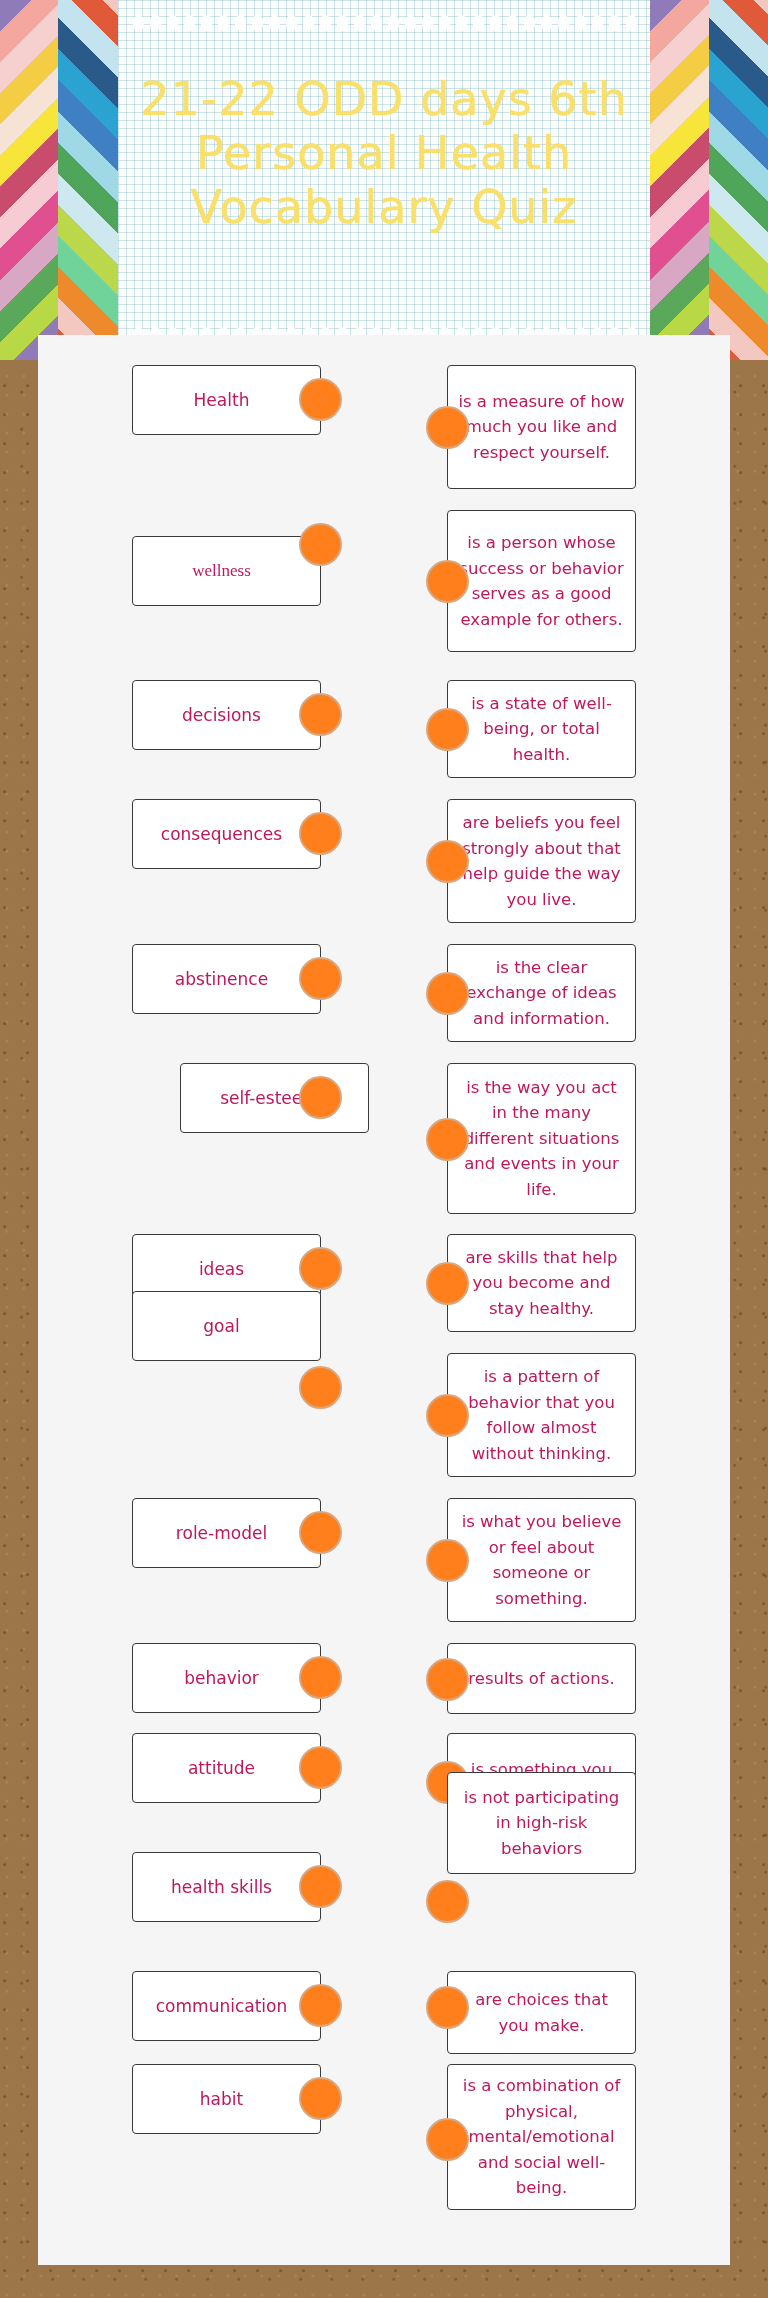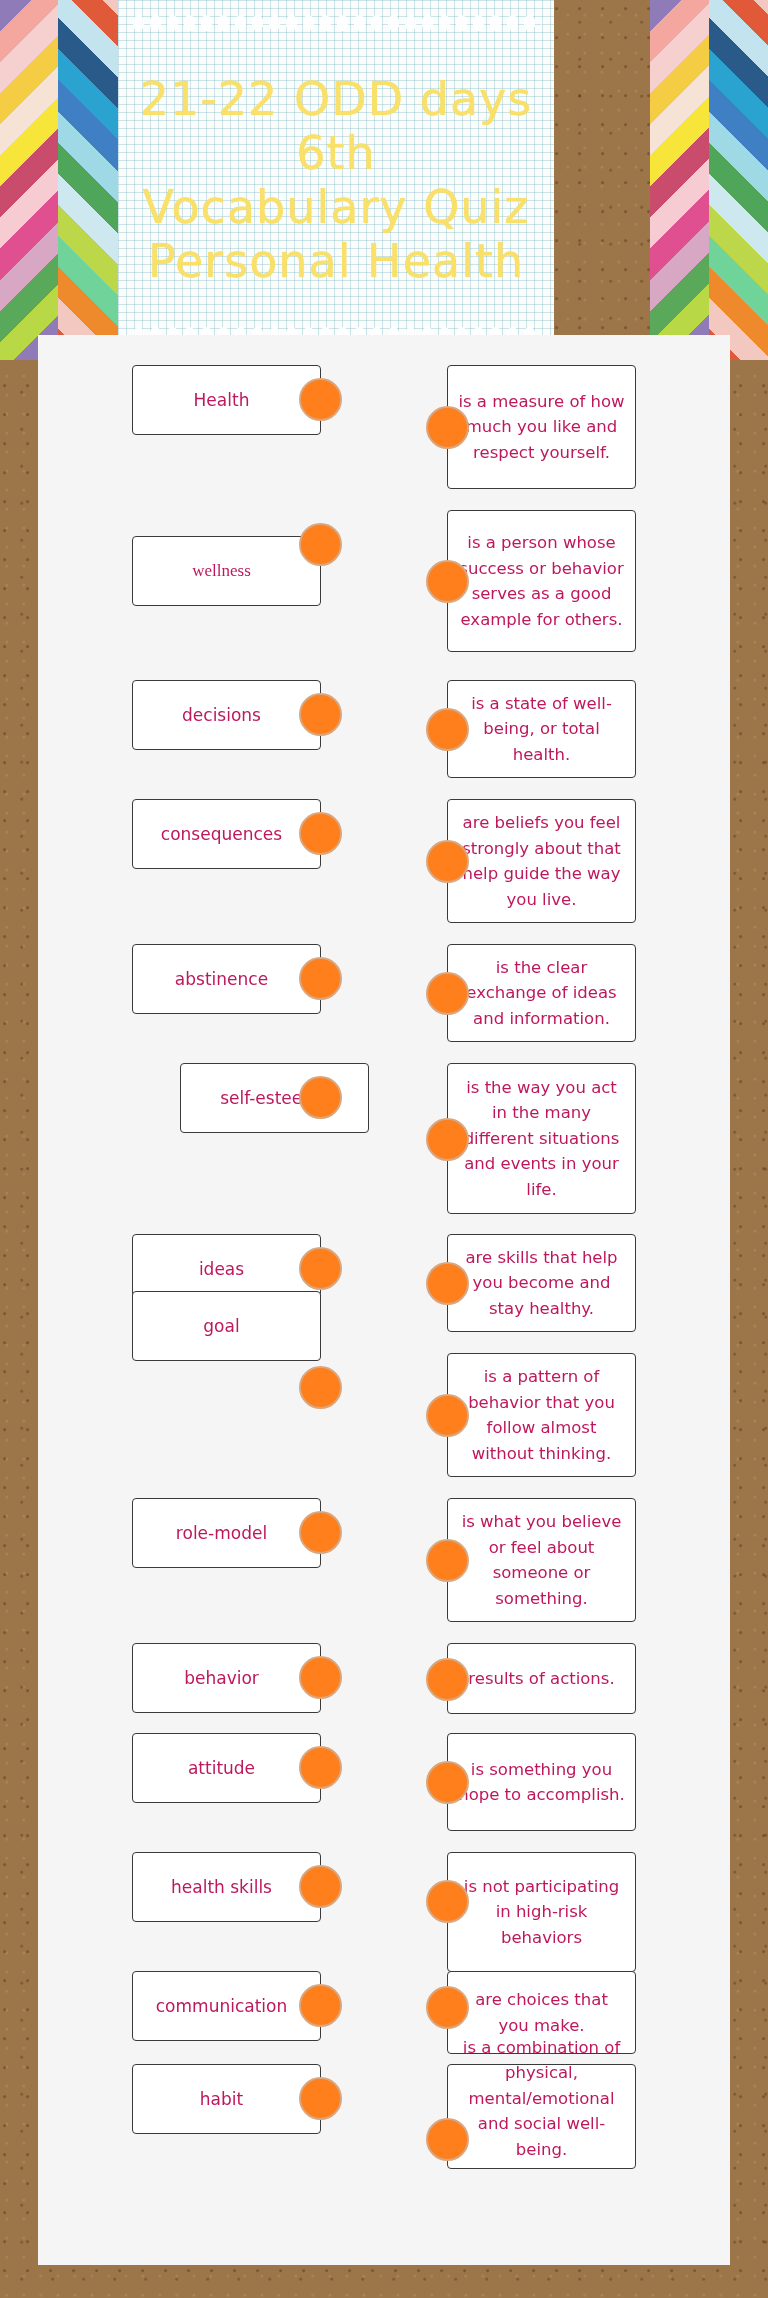--- a/index.html
+++ b/index.html
@@ -29,21 +29,21 @@
       repeating-linear-gradient(45deg,
         #e05a3a 0 22px, #f3c8c0 22px 44px, #ef8a2c 44px 66px, #6fd39a 66px 88px,
         #bcd84a 88px 110px, #cde9ef 110px 132px, #4fa55a 132px 154px, #9ed9e5 154px 176px,
         #3f80c4 176px 198px, #2aa3d0 198px 220px, #2a5a8a 220px 242px, #c3e3ef 242px 264px);
   }
   .chev.l1 { left:0; width:58px; }
   .chev.l2 { left:58px; width:60px; }
   .chev.r1 { left:650px; width:59px; }
   .chev.r2 { left:709px; width:59px; }
   .paper {
-    position:absolute; left:118px; top:0; width:436px; height:360px;
+    position:absolute; left:118px; top:0; width:532px; height:360px;
     background-color:#fbfdfd;
     background-image:
       linear-gradient(rgba(120,180,190,0.35) 1px, transparent 1px),
       linear-gradient(90deg, rgba(120,180,190,0.35) 1px, transparent 1px);
     background-size: 8px 8px;
   }
   .holes {
     position:absolute; left:12px; right:12px; top:14px; height:18px;
     background-image: radial-gradient(ellipse 6px 8px at center, #ffffff 0 95%, transparent 100%);
     background-size: 17px 18px;
@@ -76,22 +76,22 @@
 <body>
 
 <div class="header">
   <div class="chev l1"></div>
   <div class="chev half-r l2"></div>
   <div class="paper">
     <div class="holes"></div>
     <div class="holes bottom"></div>
     <div class="title">
       <div>21-22 ODD days 6th</div>
+      <div>Personal Health</div>
       <div>Vocabulary Quiz</div>
-      <div>Personal Health</div>
     </div>
   </div>
   <div class="chev r1"></div>
   <div class="chev half-r r2"></div>
 </div>
 
 <div class="panel"></div>
 
 <div id="rows">
     <div class="lbox" style="top: 365px;">
@@ -187,25 +187,25 @@
     </div>
     <div class="dot" style="left: 426px; top: 1539px;"></div>
     <div class="rbox" style="top: 1643px; height: 71px;">
       <span>results of actions.</span>
     </div>
     <div class="dot" style="left: 426px; top: 1657.5px;"></div>
     <div class="rbox" style="top: 1733px; height: 98px;">
       <span>is something you hope to accomplish.</span>
     </div>
     <div class="dot" style="left: 426px; top: 1761px;"></div>
-    <div class="rbox" style="top: 1852px; height: 120px;">
+    <div class="rbox" style="top: 1772px; height: 102px;">
       <span>is not participating in high-risk behaviors</span>
     </div>
     <div class="dot" style="left: 426px; top: 1880px;"></div>
     <div class="rbox" style="top: 1971px; height: 83px;">
       <span>are choices that you make.</span>
     </div>
     <div class="dot" style="left: 426px; top: 1986px;"></div>
-    <div class="rbox" style="top: 2064px; height: 105px; align-items: flex-end;">
+    <div class="rbox" style="top: 2064px; height: 146px;">
       <span>is a combination of physical, mental/emotional and social well-being.</span>
     </div>
     <div class="dot" style="left: 426px; top: 2118px;"></div>
   </div>
 
 </body></html>

